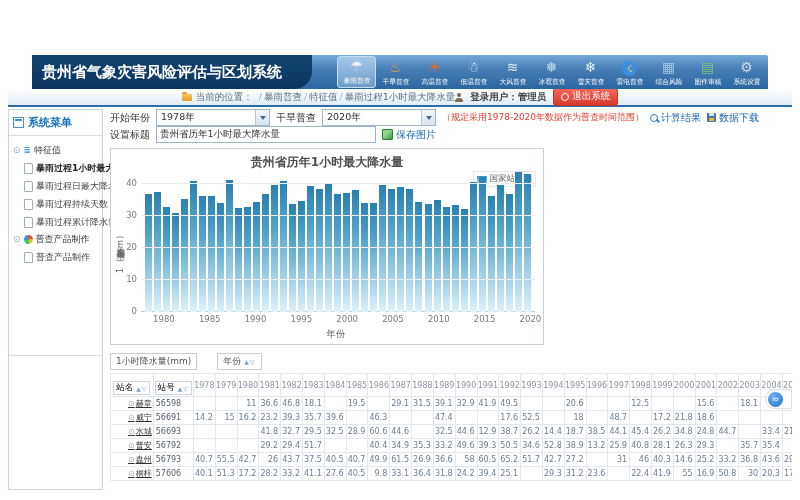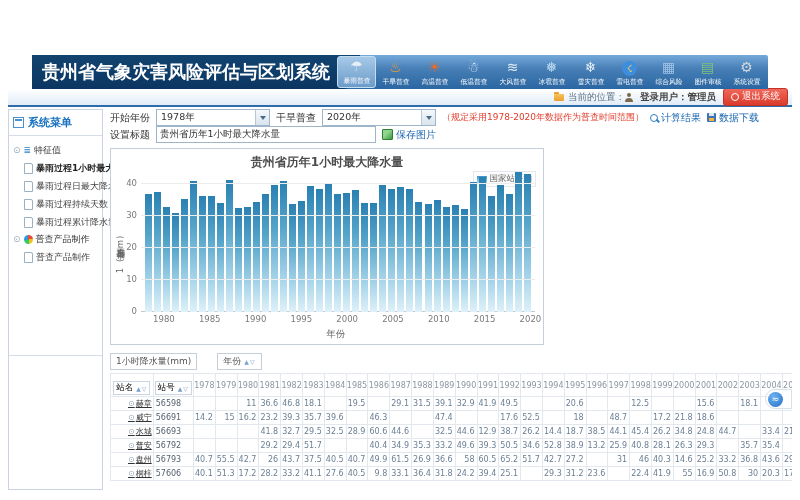--- a/index.html
+++ b/index.html
@@ -3,31 +3,31 @@
 <meta charset="utf-8">
 <style>
   html,body{margin:0;padding:0;}
   body{width:800px;height:500px;overflow:hidden;background:#fff;
        font-family:"DejaVu Sans","Liberation Sans",sans-serif;}
   
   .header-band{margin:55px 32px 0;height:34px;position:relative;border-radius:2px 2px 0 0;
        background:linear-gradient(180deg,#74a9da 0%,#477fb6 40%,#2a66a2 100%);}
   .title-tab{position:absolute;left:0;top:0;height:34px;padding:0 30px 0 10px;
        background:linear-gradient(180deg,#12436f,#0d3a66 70%,#0b3560);
-       border-radius:0 0 18px 0;color:#fff;font-size:18px;font-weight:bold;line-height:34px;white-space:nowrap;}
+       border-radius:0 0 18px 0;color:#fff;font-size:15px;font-weight:bold;line-height:34px;white-space:nowrap;}
   .header-nav{position:absolute;right:2px;top:1px;display:flex;align-items:flex-end;height:32px;}
   .nav-item{width:39px;height:32px;display:flex;flex-direction:column;align-items:center;
        justify-content:flex-end;padding-bottom:1px;cursor:pointer;box-sizing:border-box;}
   .nav-item.sel{background:linear-gradient(180deg,#a6c9e8,#6b9cc9);border:1px solid #c3dcf0;border-radius:3px;}
   .nav-ico{height:17px;font-size:14px;line-height:17px;display:flex;align-items:center;justify-content:center;}
   .nav-ico.circle{background:#3e8ede;border-radius:50%;width:15px;height:15px;font-size:10px;}
   .nav-label{font-size:8px;color:#fff;white-space:nowrap;transform:scale(.85);}
   
   .crumb-strip{margin:0 8px;height:16px;background:linear-gradient(180deg,#ffffff,#e0ecf7);
-       border-bottom:2px solid #2e6cab;display:flex;align-items:center;justify-content:flex-end;
+       border-bottom:2px solid #2e6cab;display:flex;align-items:center;justify-content:center;
        padding:0 4px;font-size:9.5px;color:#5c7183;}
   .crumb-left{display:flex;align-items:center;gap:4px;white-space:nowrap;}
   .folder-ico{width:10px;height:7px;background:linear-gradient(180deg,#f6c25e,#ec9e2d);
        border-radius:1px;position:relative;flex:none;}
   .folder-ico::before{content:"";position:absolute;top:-2px;left:0;width:5px;height:2px;
        background:#ec9e2d;border-radius:1px 1px 0 0;}
   .crumb-sep{color:#9fb0bf;margin:0 2px;}
   .crumb-right{display:flex;align-items:center;gap:7px;white-space:nowrap;}
   .person-ico{width:8px;height:9px;position:relative;flex:none;}
   .person-ico::before{content:"";position:absolute;top:0;left:2px;width:4px;height:4px;border-radius:50%;background:#7d6a4d;}
@@ -163,20 +163,21 @@
         <span class="nav-ico" style="color: rgb(210, 216, 222);">⚙</span>
         <span class="nav-label">系统设置</span>
       </div>
     </div>
 </div>
 
 <div class="crumb-strip">
   <div class="crumb-left">
     <span class="folder-ico"></span>
     <span>当前的位置：</span>
+    <span id="crumb-items"><span class="crumb-sep">/</span><span>暴雨普查</span><span class="crumb-sep">/</span><span>特征值</span><span class="crumb-sep">/</span><span>暴雨过程1小时最大降水量</span></span>
   </div>
   <div class="crumb-right">
     <span class="person-ico"></span>
     <span class="user-label">登录用户：管理员</span>
     <span class="logout-btn">
       <span class="power-ico"></span>
       <span>退出系统</span>
     </span>
   </div>
 </div>

